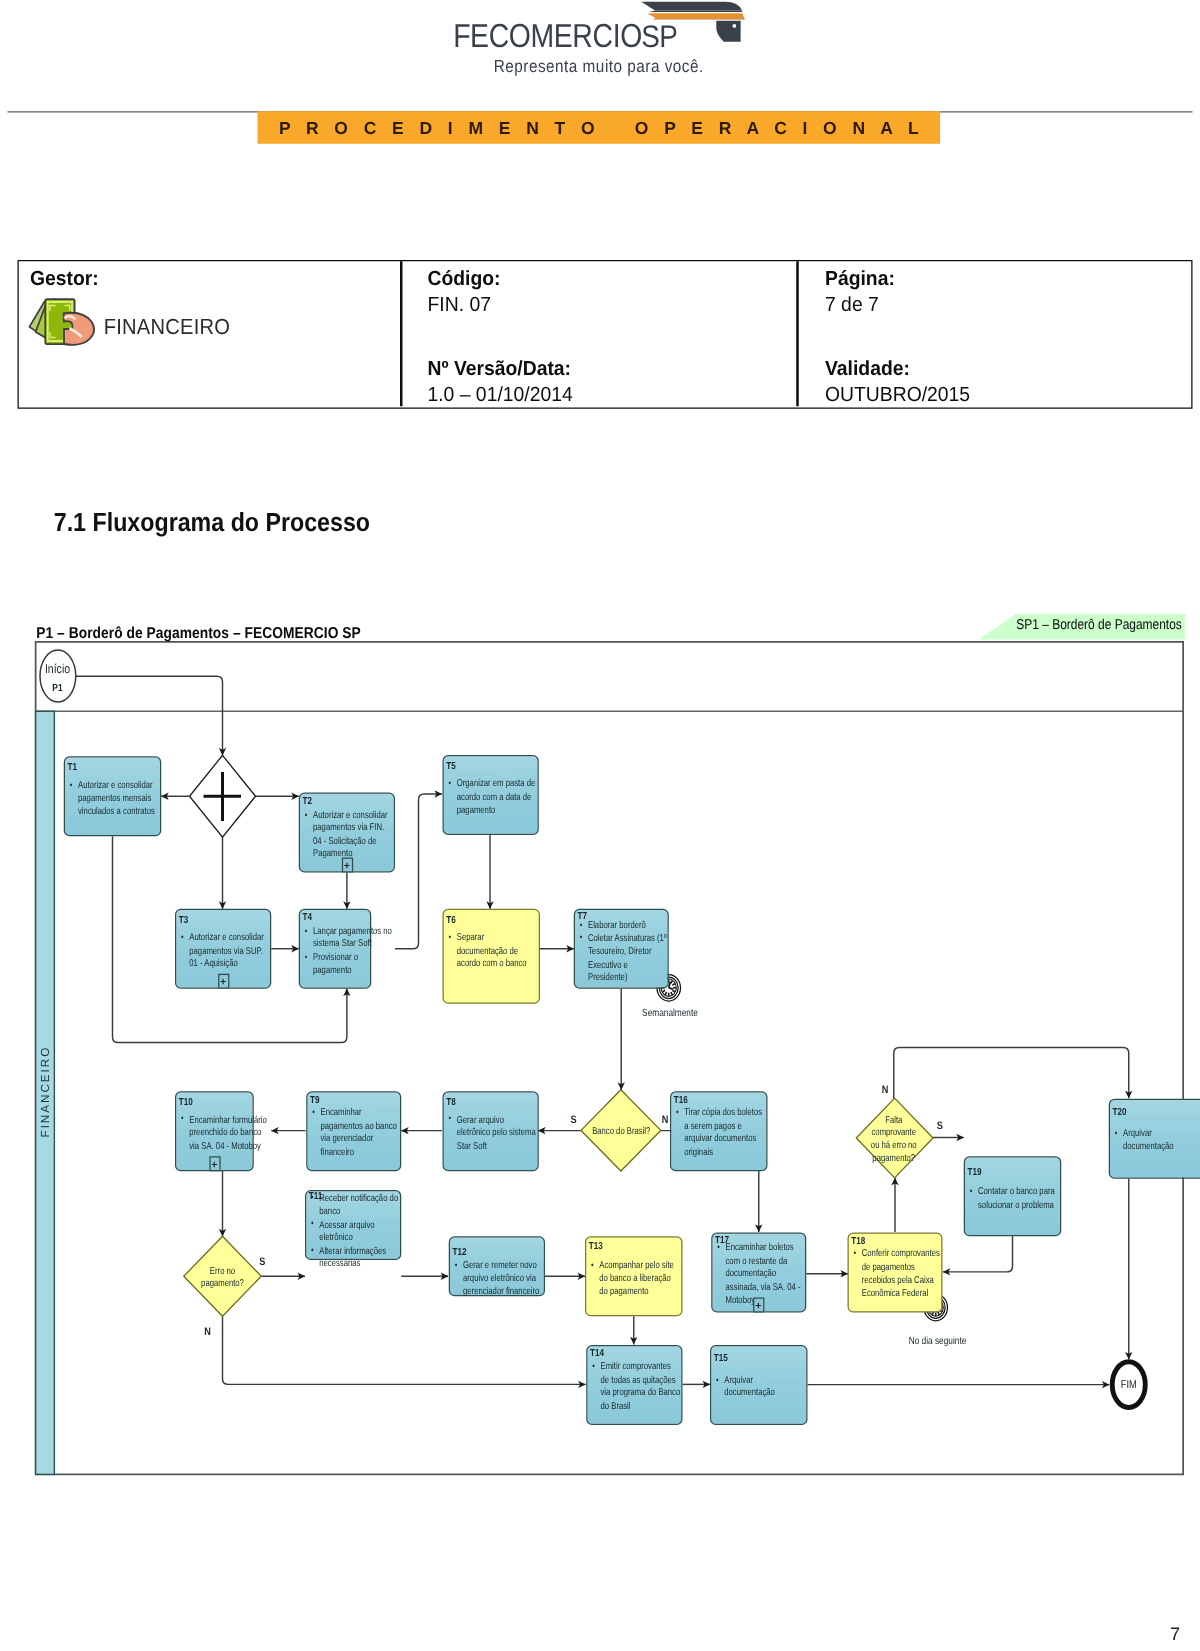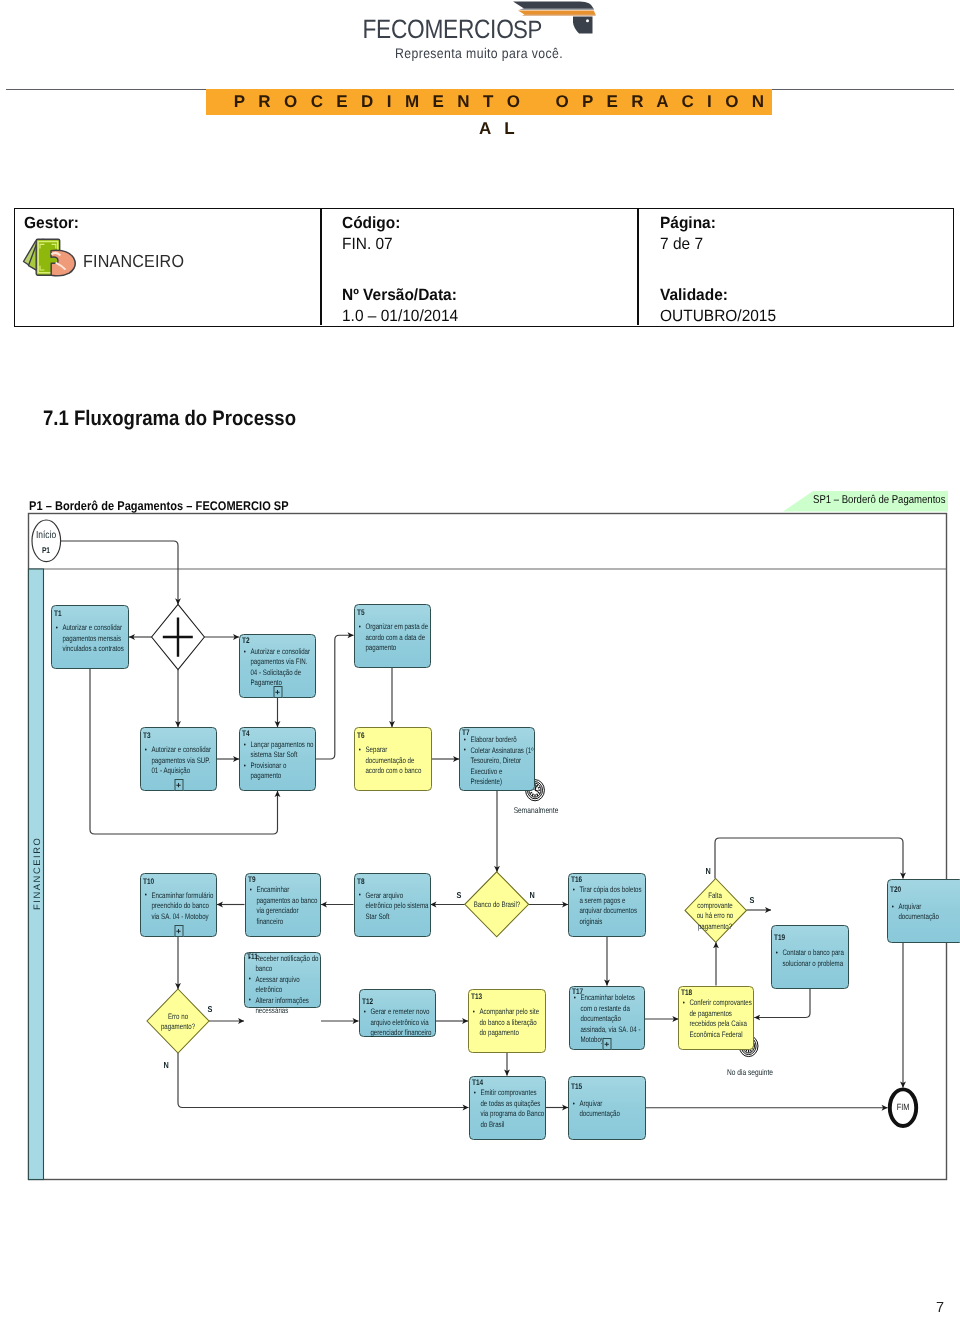--- a/index.html
+++ b/index.html
@@ -7,23 +7,23 @@
        font-family:"Liberation Sans", sans-serif;color:#000;
        -webkit-font-smoothing:antialiased;text-rendering:geometricPrecision;}
   .abs{position:absolute;}
 
   
   #logo{left:352px;top:0px;width:250px;height:66px;}
 
   
   #hrule{left:6px;top:88.5px;width:948px;height:1.6px;background:#5e5e68;}
   #banner{left:206px;top:89px;width:546px;height:26px;background:#f9a82a;
-          text-align:center;font-size:17px;font-weight:bold;
+          text-align:center;font-size:14px;font-weight:bold;
           letter-spacing:4.35px;color:#2d1b05;line-height:26.5px;
-          text-indent:4.35px;font-family:"Liberation Sans",sans-serif;padding-left:20px;}
+          text-indent:4.35px;font-family:"Liberation Sans",sans-serif;}
 
   
   #htable{left:14px;top:208px;width:940px;height:119px;
           border:1.6px solid #0d0d0d;box-sizing:border-box;}
   .vline{position:absolute;top:0;width:1.6px;background:#0d0d0d;}
   .lbl{position:absolute;font-size:16.3px;font-weight:bold;color:#0d0d0d;white-space:nowrap;
        transform:scaleX(0.95);transform-origin:left top;line-height:17px;}
   .val{position:absolute;font-size:16.3px;color:#0d0d0d;white-space:nowrap;
        transform:scaleX(0.95);transform-origin:left top;line-height:17px;}
   #fin-label{position:absolute;font-size:17.5px;color:#2b2b2b;letter-spacing:0.2px;
@@ -250,34 +250,34 @@
       </ul>
       <span class="sub">+</span>
     </div>
 <div class="task blue" style="left:140px;top:727px;width:77px;height:64px">
       <span class="tid" style="top:4.2px">T3</span>
       <ul class="bul" style="top:17.05px;width:90.7821px">
         <li>Autorizar e consolidar pagamentos via SUP. 01 - Aquisição</li>
       </ul>
       <span class="sub">+</span>
     </div>
-<div class="task blue" style="left:239px;top:727px;width:77px;height:64px">
+<div class="task blue" style="left:239px;top:727px;width:58px;height:64px">
       <span class="tid" style="top:2px">T4</span>
       <ul class="bul" style="top:11.8px;width:90.7821px">
         <li>Lançar pagamentos no sistema Star Soft</li>
         <li>Provisionar o pagamento</li>
       </ul>
     </div>
 <div class="task blue" style="left:353.5px;top:604px;width:77.5px;height:64px">
       <span class="tid" style="top:4.2px">T5</span>
       <ul class="bul" style="top:17.05px;width:91.4231px">
         <li>Organizar em pasta de acordo com a data de pagamento</li>
       </ul>
     </div>
-<div class="task yellow" style="left:353.5px;top:727px;width:78px;height:64px">
+<div class="task yellow" style="left:353.5px;top:727px;width:78px;height:76px">
       <span class="tid" style="top:4.2px">T6</span>
       <ul class="bul" style="top:17.05px;width:89.7564px">
         <li>Separar documentação de acordo com o banco</li>
       </ul>
     </div>
 <div class="task blue" style="left:459px;top:727px;width:76px;height:64px">
       <span class="tid" style="top:1px">T7</span>
       <ul class="bul" style="top:7px;width:91.8077px">
         <li>Elaborar borderô</li>
         <li>Coletar Assinaturas (1º Tesoureiro, Diretor Executivo e Presidente)</li>
@@ -288,21 +288,21 @@
       <ul class="bul" style="top:17.05px;width:90.7821px">
         <li>Gerar arquivo eletrônico pelo sistema Star Soft</li>
       </ul>
     </div>
 <div class="task blue" style="left:244.5px;top:872.5px;width:76.5px;height:64px">
       <span class="tid" style="top:2px">T9</span>
       <ul class="bul" style="top:11.8px;width:90.141px">
         <li>Encaminhar pagamentos ao banco via gerenciador financeiro</li>
       </ul>
     </div>
-<div class="task blue" style="left:140px;top:872.5px;width:77px;height:64px">
+<div class="task blue" style="left:140px;top:872.5px;width:63px;height:64px">
       <span class="tid" style="top:4.2px">T10</span>
       <ul class="bul" style="top:17.05px;width:90.7821px">
         <li>Encaminhar formulário preenchido do banco via SA. 04 - Motoboy</li>
       </ul>
       <span class="sub">+</span>
     </div>
 <div class="task blue" style="left:244px;top:952px;width:77px;height:56px">
       <span class="tid" style="top:-0.4px">T11</span>
       <ul class="bul" style="top:0.6px;width:90.7821px">
         <li>Receber notificação do banco</li>
@@ -327,21 +327,21 @@
       <ul class="bul" style="top:11.8px;width:91.4231px">
         <li>Emitir comprovantes de todas as quitações via programa do Banco do Brasil</li>
       </ul>
     </div>
 <div class="task blue" style="left:568px;top:1075.5px;width:78px;height:64px">
       <span class="tid" style="top:6.6px">T15</span>
       <ul class="bul" style="top:22.3px;width:92.0641px">
         <li>Arquivar documentação</li>
       </ul>
     </div>
-<div class="task blue" style="left:568px;top:872.5px;width:78px;height:64px">
+<div class="task blue" style="left:536px;top:872.5px;width:78px;height:64px">
       <span class="tid" style="top:2px">T16</span>
       <ul class="bul" style="top:11.8px;width:92.0641px">
         <li>Tirar cópia dos boletos a serem pagos e arquivar documentos originais</li>
       </ul>
     </div>
 <div class="task blue" style="left:568.5px;top:985.5px;width:76.5px;height:64.5px">
       <span class="tid" style="top:1px">T17</span>
       <ul class="bul" style="top:6.55px;width:90.141px">
         <li>Encaminhar boletos com o restante da documentação assinada, via SA. 04 - Motoboy</li>
       </ul>

